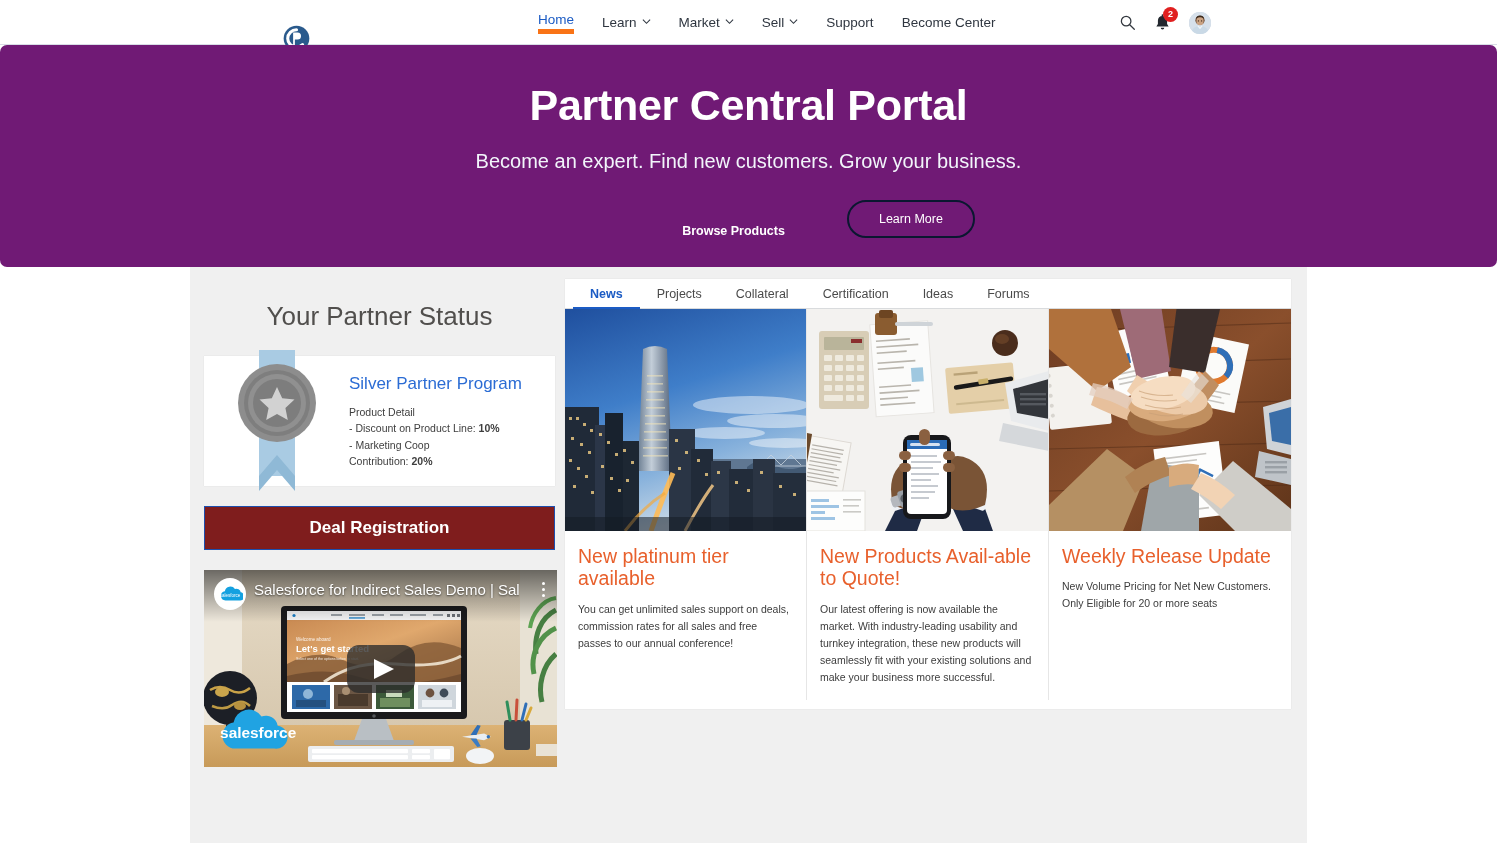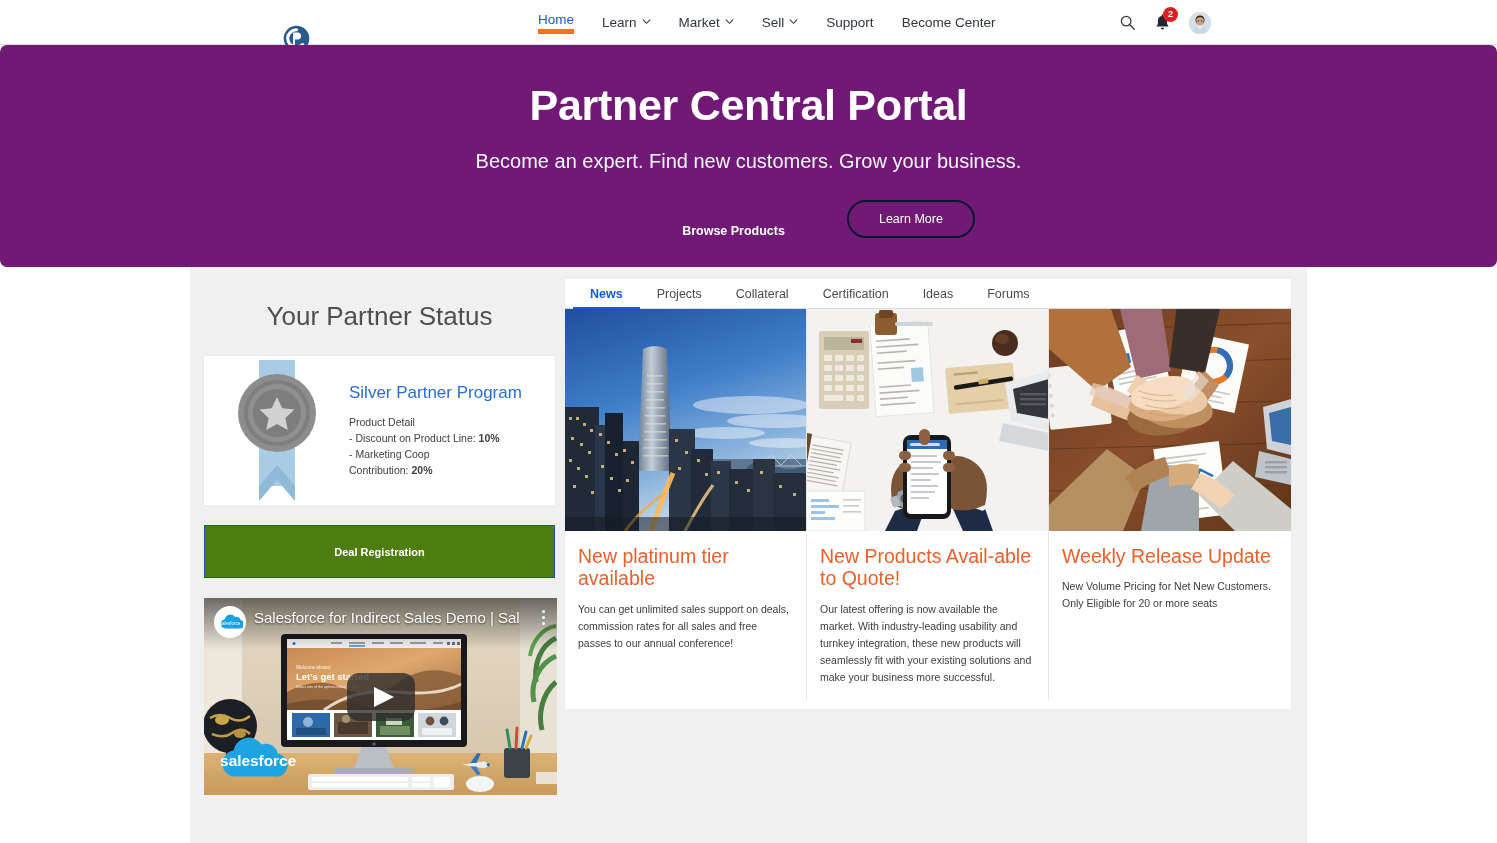--- a/index.html
+++ b/index.html
@@ -111,39 +111,39 @@
     background: #f0f0f0;
   }
 
   
   .left-col { position: absolute; left: 14px; top: 0; width: 351px; }
   .status-heading {
     text-align: center; font-size: 26px; color: #514f4d;
     font-weight: normal; padding: 34px 0 24px 0;
   }
   .status-card {
-    background: #ffffff; width: 351px; height: 149px;
+    background: #ffffff; width: 351px; height: 130px;
     display: flex; align-items: center;
     box-shadow: 0 0 1px rgba(0,0,0,0.12);
   }
   .medal-wrap { width: 145px; display: flex; justify-content: center; align-items: center; }
   .status-info { padding-right: 14px; }
   .tier-title {
     font-size: 17px; color: #2b6cd4; line-height: 1.25;
     font-weight: normal; margin-bottom: 10px;
   }
   .detail-head { font-size: 10.5px; color: #3e3e3e; line-height: 1.55; }
   .detail-line { font-size: 10.5px; color: #3e3e3e; line-height: 1.55; }
   .detail-line b { font-weight: bold; }
 
   .deal-btn {
     margin-top: 20px;
-    width: 351px; height: 53px;
-    background: #4d7c0f; border: 1px solid #1d4fae;
-    color: #ffffff; font-size: 11px; font-weight: bold;
+    width: 351px; height: 44px;
+    background: #7f1d1d; border: 1px solid #1d4fae;
+    color: #ffffff; font-size: 17px; font-weight: bold;
     font-family: "Liberation Sans", sans-serif;
     cursor: pointer;
     display: flex; align-items: center; justify-content: center;
   }
 
   .video-wrap {
     margin-top: 20px; position: relative;
     width: 353px; height: 197px; overflow: hidden;
     background: #0d0d0d; cursor: pointer;
   }

